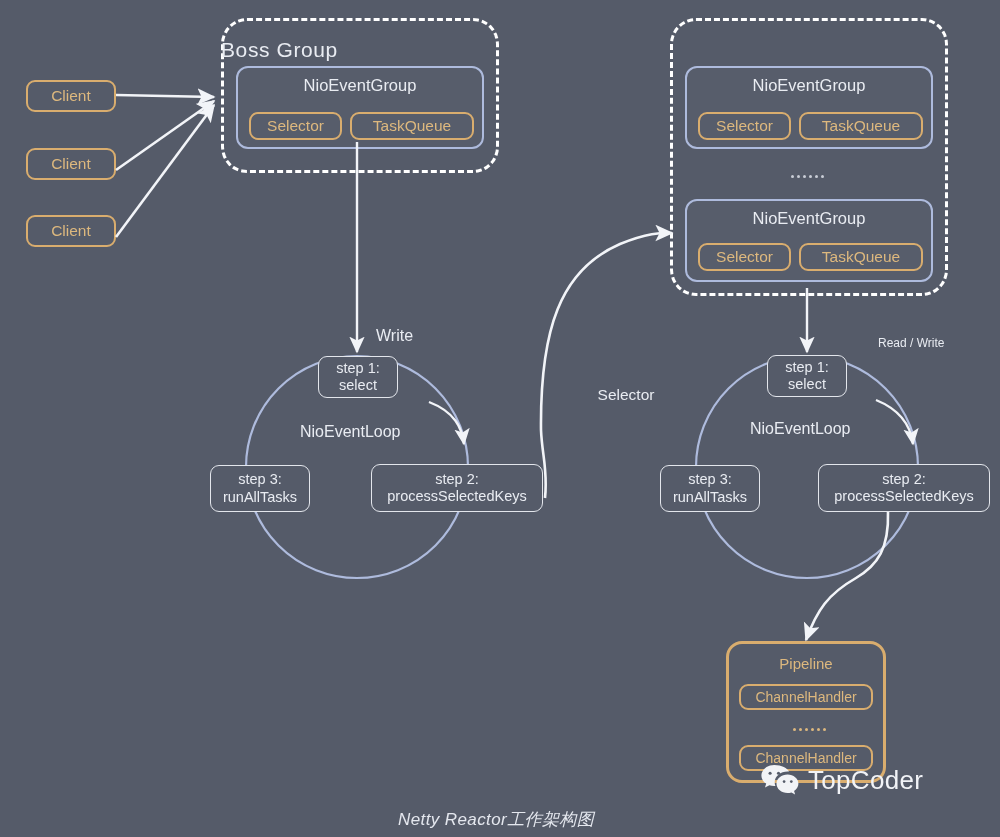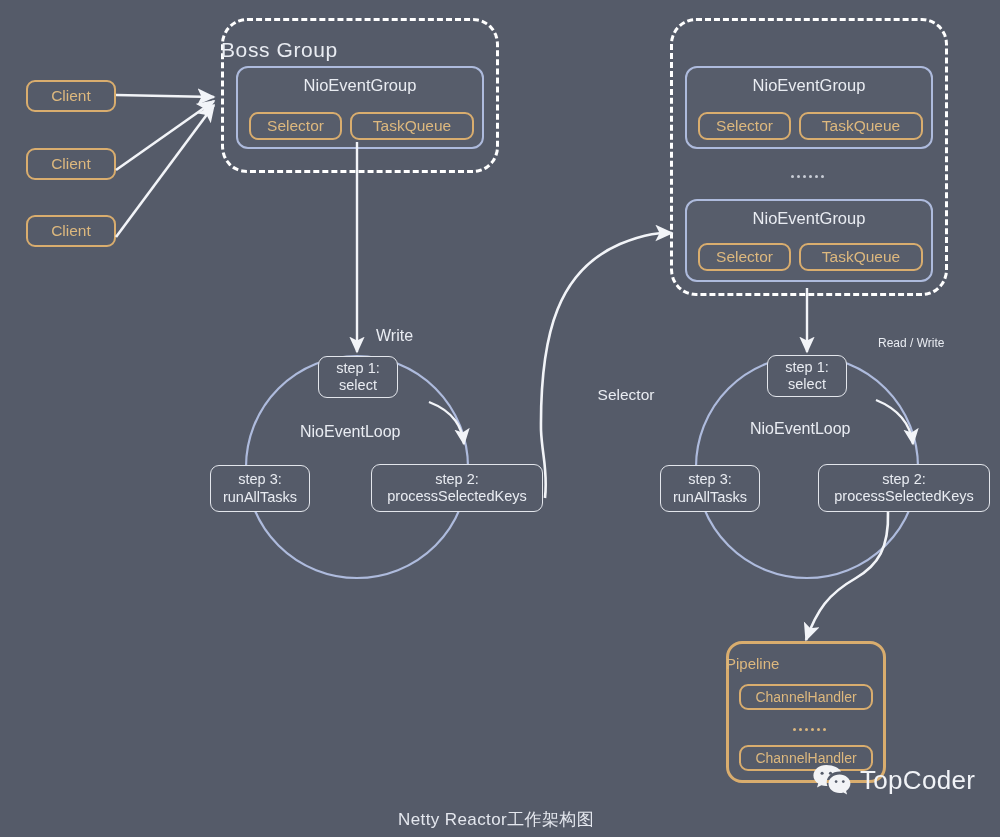--- a/index.html
+++ b/index.html
@@ -267,54 +267,54 @@
     <span>step 2:</span>
     <span>processSelectedKeys</span>
   </div>
 
   <div class="box step-box" style="left:660px; top:465px; width:100px; height:47px; flex-direction:column;">
     <span>step 3:</span>
     <span>runAllTasks</span>
   </div>
 
   <div class="box amber-box-lg" style="left:726px; top:641px; width:160px; height:142px;"></div>
-  <div class="amber-title" style="left:726px; top:655px; width:160px; ">Pipeline</div>
+  <div class="amber-title" style="left:726px; top:655px; width:160px; text-align:center;">Pipeline</div>
 
   <div class="box amber-box" style="left:739px; top:684px; width:134px; height:26px; font-size:14px;">
     <span>ChannelHandler</span>
   </div>
 
   <div class="dots amber" style="left:793px; top:728px;">
     <i></i>
       <i></i>
       <i></i>
       <i></i>
       <i></i>
       <i></i>
   </div>
 
   <div class="box amber-box" style="left:739px; top:745px; width:134px; height:26px; font-size:14px;">
     <span>ChannelHandler</span>
   </div>
 
-  <div id="brand" style="left:812px; top:763px;justify-content:flex-end;">
+  <div id="brand" style="left:760px; top:763px;justify-content:flex-end;">
     <span style="display:block;width:40px;height:34px;">
       <svg viewBox="0 0 40 34" width="40" height="34">
 
         <path d="M14.2 2C7.1 2 1.4 6.7 1.4 12.5c0 3.3 1.9 6.2 4.8 8.1l-1.2 4 4.4-2.3
                  c1.5.5 3.1.8 4.8.8 .4 0 .8 0 1.2-.05
                  -.5-1.2-.7-2.4-.7-3.7 0-6 5.8-10.8 12.9-10.8 .5 0 .9 0 1.4.07
                  C27.6 5.2 21.6 2 14.2 2z" fill="#f2f3f6"></path>
         <circle cx="10.1" cy="10.2" r="1.55" fill="#555b69"></circle>
         <circle cx="18.5" cy="10.2" r="1.55" fill="#555b69"></circle>
 
         <path d="M27.6 11.6c-6.1 0-11.1 4.1-11.1 9.2 0 5.1 5 9.2 11.1 9.2 1.3 0 2.6-.2 3.8-.6
                  l3.7 2 -1-3.4c2.6-1.7 4.3-4.3 4.3-7.2 0-5.1-5-9.2-10.8-9.2z" fill="#f2f3f6"></path>
         <circle cx="24.1" cy="18.6" r="1.35" fill="#555b69"></circle>
         <circle cx="31.3" cy="18.6" r="1.35" fill="#555b69"></circle>
       </svg>
     </span>
     <span class="wtext">TopCoder</span>
   </div>
 
-  <div id="caption" style="left:398px; top:808px;">Netty Reactor工作架构图</div>
+  <div id="caption" style="left:398px; top:808px;font-style:italic;">Netty Reactor工作架构图</div>
 
 </div>
 
 </body></html>

